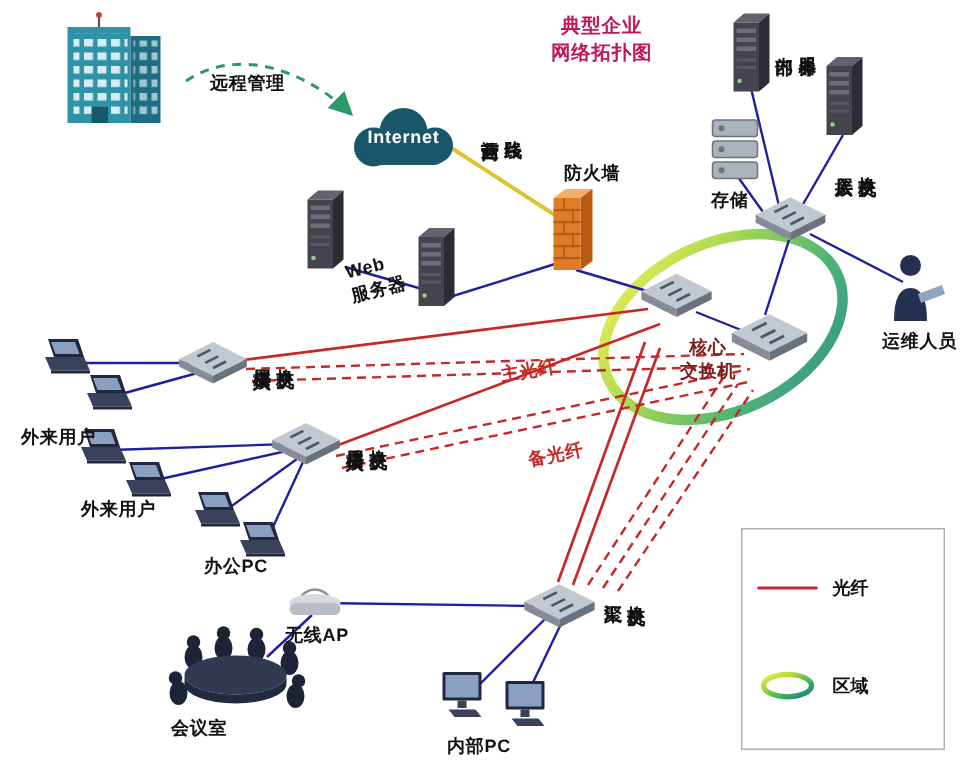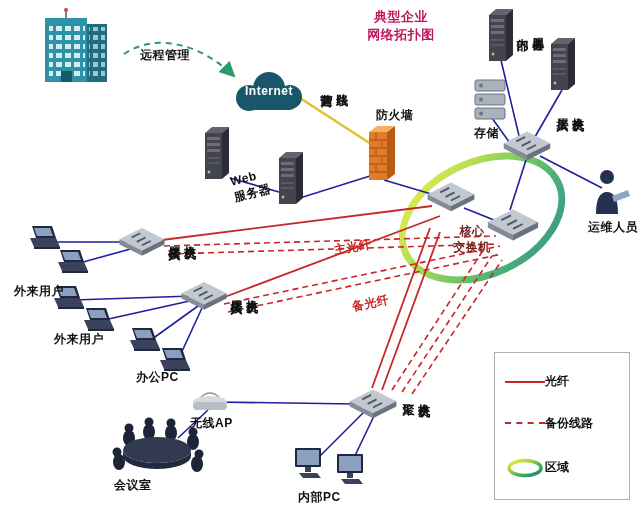--- a/index.html
+++ b/index.html
@@ -13,21 +13,21 @@
   .remote-arrow{stroke:#2b9a6a;stroke-width:2;fill:none;stroke-dasharray:6 5;}
   .lbl{position:absolute;font-weight:bold;font-size:12px;color:#111;
        white-space:pre-line;line-height:1.3;letter-spacing:.5px;z-index:5;}
   .v{writing-mode:vertical-lr;}
   .red{color:#c62828;}
   .white{color:#fff;}
   .title{font-size:13px;color:#be185d;text-align:center;line-height:1.35;}
   #legend{position:absolute;left:494px;top:352px;width:136px;height:148px;
           background:#fff;border:1px solid #b0b0b0;box-sizing:border-box;
           padding:8px 10px;display:flex;flex-direction:column;justify-content:space-around;z-index:6;}
-  .leg-row{display:flex;align-items:center;}
+  .leg-row{display:flex;align-items:center;gap:10px;}
   .leg-sample{width:40px;height:0;}
   .leg-fiber{border-top:2px solid #c62828;}
   .leg-backup{border-top:2px dashed #c62828;}
   .leg-cable{border-top:2px solid #1f1fa0;}
   .leg-label{font-weight:bold;font-size:12px;color:#111;}
 </style>
 </head>
 <body>
 
 <div id="canvas">
@@ -248,24 +248,20 @@
   <div class="lbl" style="left:298px;top:490px;">内部PC</div>
   <div class="lbl red" style="left:334px;top:240px;transform:rotate(-9deg);">主光纤</div>
   <div class="lbl red" style="left:352px;top:296px;transform:rotate(-11deg);">备光纤</div>
 
   <div id="legend">
     <div class="leg-row">
       <div class="leg-sample leg-fiber"></div>
       <span class="leg-label">光纤</span>
     </div>
     <div class="leg-row">
-      <div class="leg-sample leg-backup"></div>
-      <span class="leg-label">备份线路</span>
-    </div>
-    <div class="leg-row">
       <svg width="40" height="22">
         <ellipse cx="20" cy="11" rx="16" ry="7.5" fill="none" stroke="url(#zoneGrad)" stroke-width="3.5"></ellipse>
       </svg>
       <span class="leg-label">区域</span>
     </div>
   </div>
 
 </div>
 
 </body></html>

